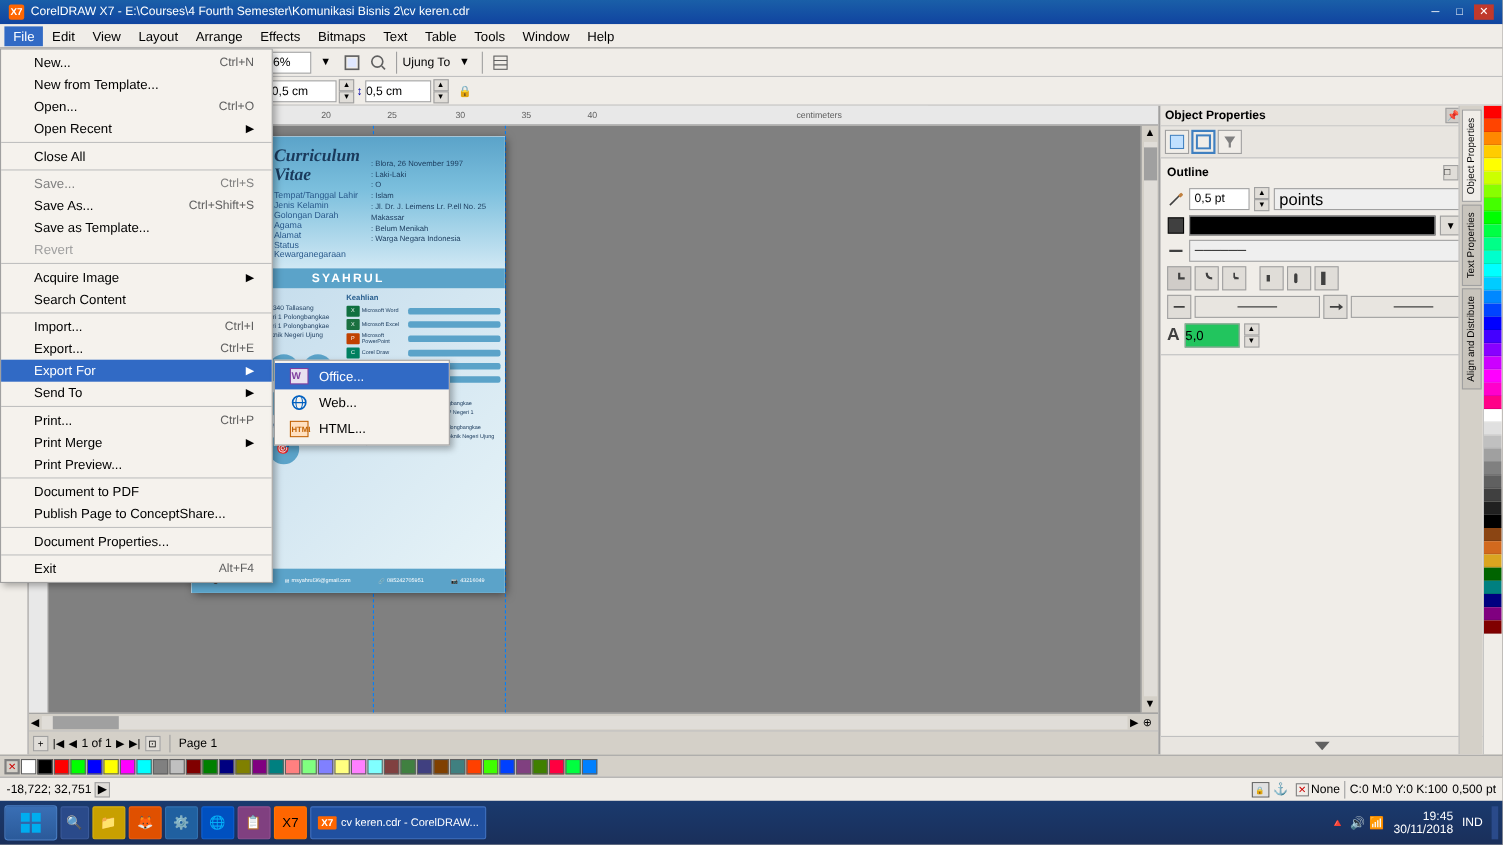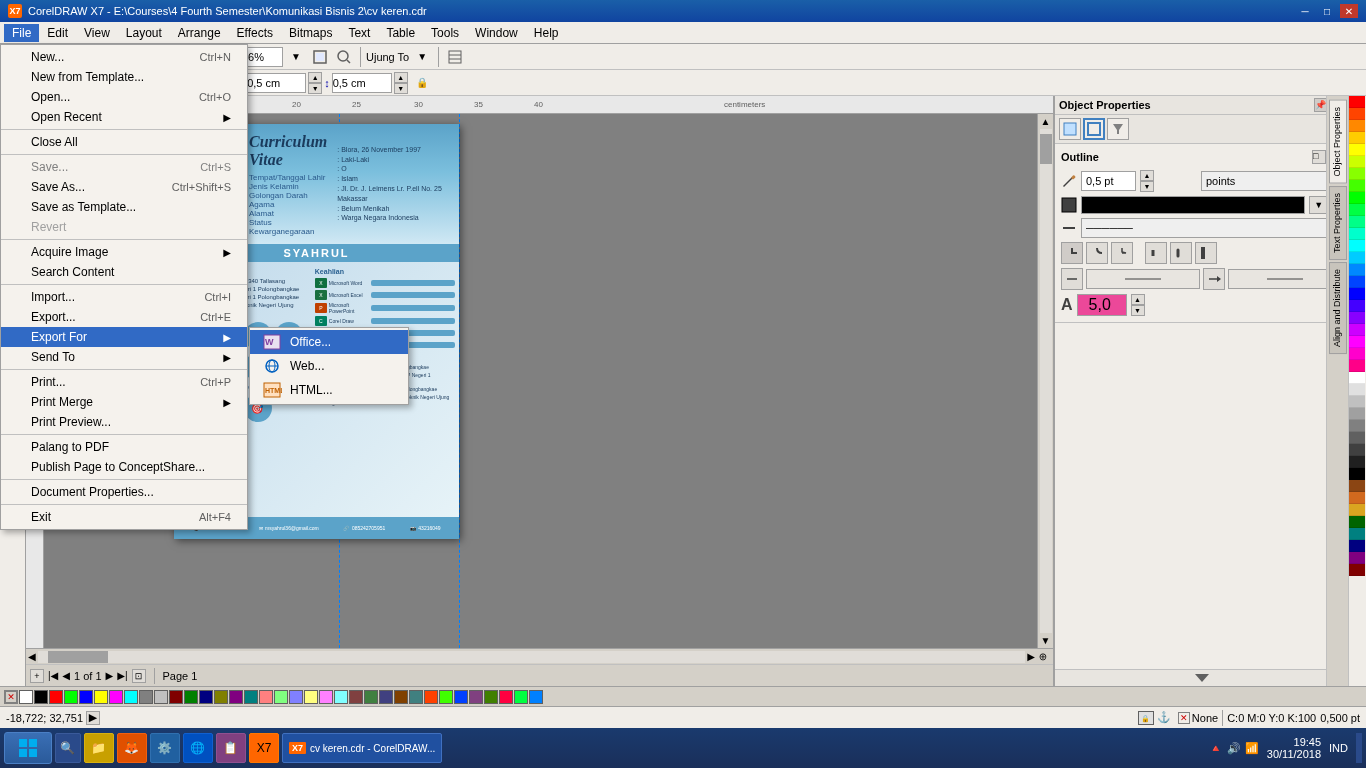--- a/index.html
+++ b/index.html
@@ -400,21 +400,21 @@
       </div>
       <div class="dd-item">
         <span class="dd-item-left">Print Merge</span>
         <span class="arrow">▶</span>
       </div>
       <div class="dd-item">
         <span class="dd-item-left">Print Preview...</span>
       </div>
       <div class="dd-sep"></div>
       <div class="dd-item">
-        <span class="dd-item-left">Palang to PDF</span>
+        <span class="dd-item-left">Document to PDF</span>
       </div>
       <div class="dd-item">
         <span class="dd-item-left">Publish Page to ConceptShare...</span>
       </div>
       <div class="dd-sep"></div>
       <div class="dd-item">
         <span class="dd-item-left">Document Properties...</span>
       </div>
       <div class="dd-sep"></div>
       <div class="dd-item">
@@ -782,21 +782,21 @@
         <div style="display:flex; align-items:center; gap:4px; margin-bottom:4px;">
           <svg width="16" height="16">
               <path d="M2,13 L5,10 L11,4 L12,5 L6,11 L3,14 Z" fill="#404040"></path>
               <rect x="11" y="2" width="3" height="4" rx="1" fill="#c08040" transform="rotate(45,12,4)"></rect>
             </svg>
           <input type="text" value="0,5 pt" style="width: 55px; height: 20px; border: 1px solid rgb(160, 160, 160); font-size: 11px; background: white; padding: 0px 4px;">
           <div style="display:flex; flex-direction:column;">
             <div class="spinner-btn">▲</div>
             <div class="spinner-btn">▼</div>
           </div>
-          <select style="height:20px; font-size:11px; border:1px solid #a0a0a0; flex:1;margin-left:43px;">
+          <select style="height:20px; font-size:15px; border:1px solid #a0a0a0; flex:1;">
             <option>points</option>
           </select>
         </div>
 
         <div style="display:flex; align-items:center; gap:4px; margin-bottom:4px;">
           <svg width="16" height="16">
               <rect x="1" y="1" width="14" height="14" fill="#404040" stroke="#000" stroke-width="1"></rect>
             </svg>
           <div style="flex:1; height:18px; background:#000; border:1px solid #a0a0a0; cursor:pointer;"></div>
           <div style="width:20px; height:18px; border:1px solid #a0a0a0; background:#e0ddd8; cursor:pointer; display:flex; align-items:center; justify-content:center; font-size:9px;">▼</div>
@@ -865,21 +865,21 @@
           </div>
           <div style="flex:1; height:20px; border:1px solid #a0a0a0; background:#e8e5e0; display:flex; align-items:center; justify-content:center; cursor:pointer;">
             <svg width="40" height="14">
                 <line x1="2" y1="7" x2="38" y2="7" stroke="#404040" stroke-width="1"></line>
               </svg>
           </div>
         </div>
 
         <div style="display:flex; align-items:center; gap:4px;">
           <span style="font-size:16px; font-weight:bold; color:#404040;">A</span>
-          <input type="text" value="5,0" style="width: 50px; height: 22px; border: 1px solid rgb(160, 160, 160); font-size: 16px; background: #ec4899; padding: 0px 11px;">
+          <input type="text" value="5,0" style="width: 50px; height: 22px; border: 1px solid rgb(160, 160, 160); font-size: 12px; background: #22c55e; padding: 0px 0;">
           <div style="display:flex; flex-direction:column;">
             <div class="spinner-btn">▲</div>
             <div class="spinner-btn">▼</div>
           </div>
         </div>
       </div>
 
       <div style="display:flex; align-items:center; justify-content:center; padding:4px; background:#e8e5e0; border-top:1px solid #c0c0c0; margin-top:auto;">
         <svg width="14" height="8">
             <polygon points="0,0 14,0 7,8" fill="#606060"></polygon>

